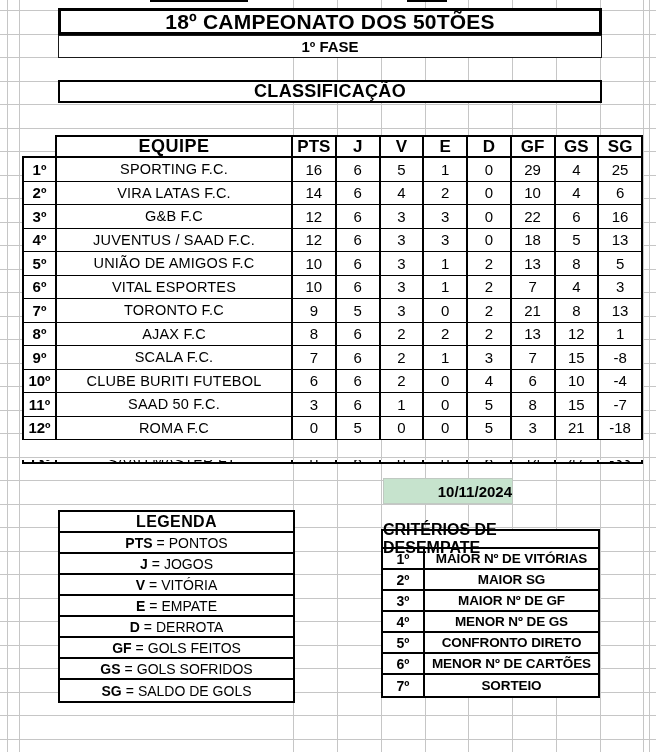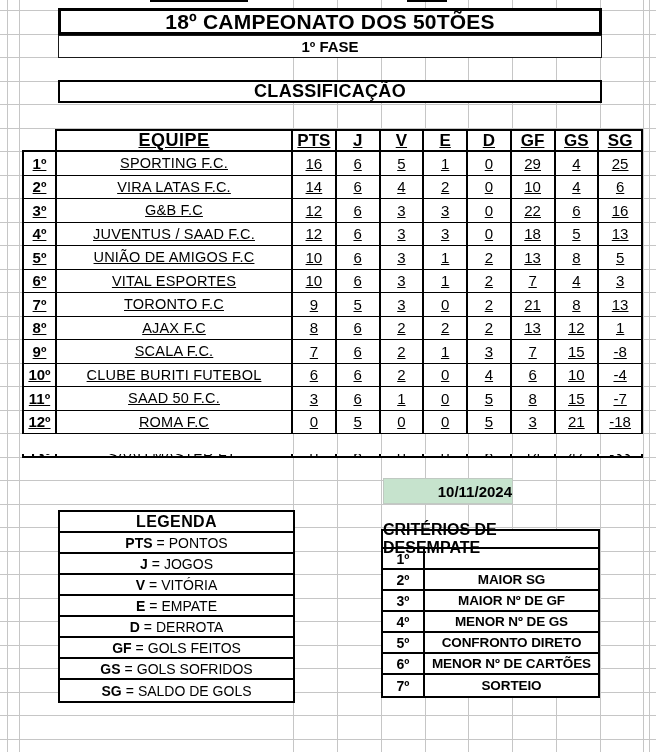--- a/index.html
+++ b/index.html
@@ -28,25 +28,24 @@
     position:absolute; background:#fff;
     display:flex; align-items:center; justify-content:center;
     text-align:center;
   }
   .title-box   { left:58px; top:8px;  width:544px; height:27px; border:3px solid #000; font-weight:bold; font-size:21px; letter-spacing:0.2px; }
   .subtitle-box{ left:58px; top:35px; width:544px; height:23px; border:1px solid #1a1a1a; font-weight:bold; font-size:15px; }
   .classif-box { left:58px; top:80px; width:544px; height:23px; border:2px solid #000; font-weight:bold; font-size:18px; letter-spacing:0.3px; }
 
   
   .standings {
-    position:absolute; left:22px; top:129px;
+    position:absolute; left:22px; top:135px;
     display:grid;
     grid-template-columns: 35px 236px repeat(8, 43.75px);
     grid-template-rows: 23px repeat(13, 23.5px);
-    text-decoration: underline;
   }
   .cell {
     background:#fff;
     border-right:2px solid #000;
     border-bottom:1px solid #000;
     display:flex; align-items:center; justify-content:center;
     font-size:15px; white-space:nowrap; overflow:hidden;
   }
   .corner { background:transparent; border:none; border-right:2px solid #000; border-bottom:2px solid #000; }
   .head   { border-top:2px solid #000; border-bottom:2px solid #000; font-weight:bold; font-size:17px; }
@@ -326,20 +325,21 @@
       <span class="lg-eq">=</span>
       <span class="lg-meaning">SALDO DE GOLS</span>
     </div>
   </div>
 
   <div class="tiebreak">
     <div class="tb-title">CRITÉRIOS DE DESEMPATE</div>
 
     <div class="tb-row">
       <div class="tb-pos">1º</div>
+      <div class="tb-rule">MAIOR Nº DE VITÓRIAS</div>
     </div>
 
     <div class="tb-row">
       <div class="tb-pos">2º</div>
       <div class="tb-rule">MAIOR SG</div>
     </div>
 
     <div class="tb-row">
       <div class="tb-pos">3º</div>
       <div class="tb-rule">MAIOR Nº DE GF</div>

